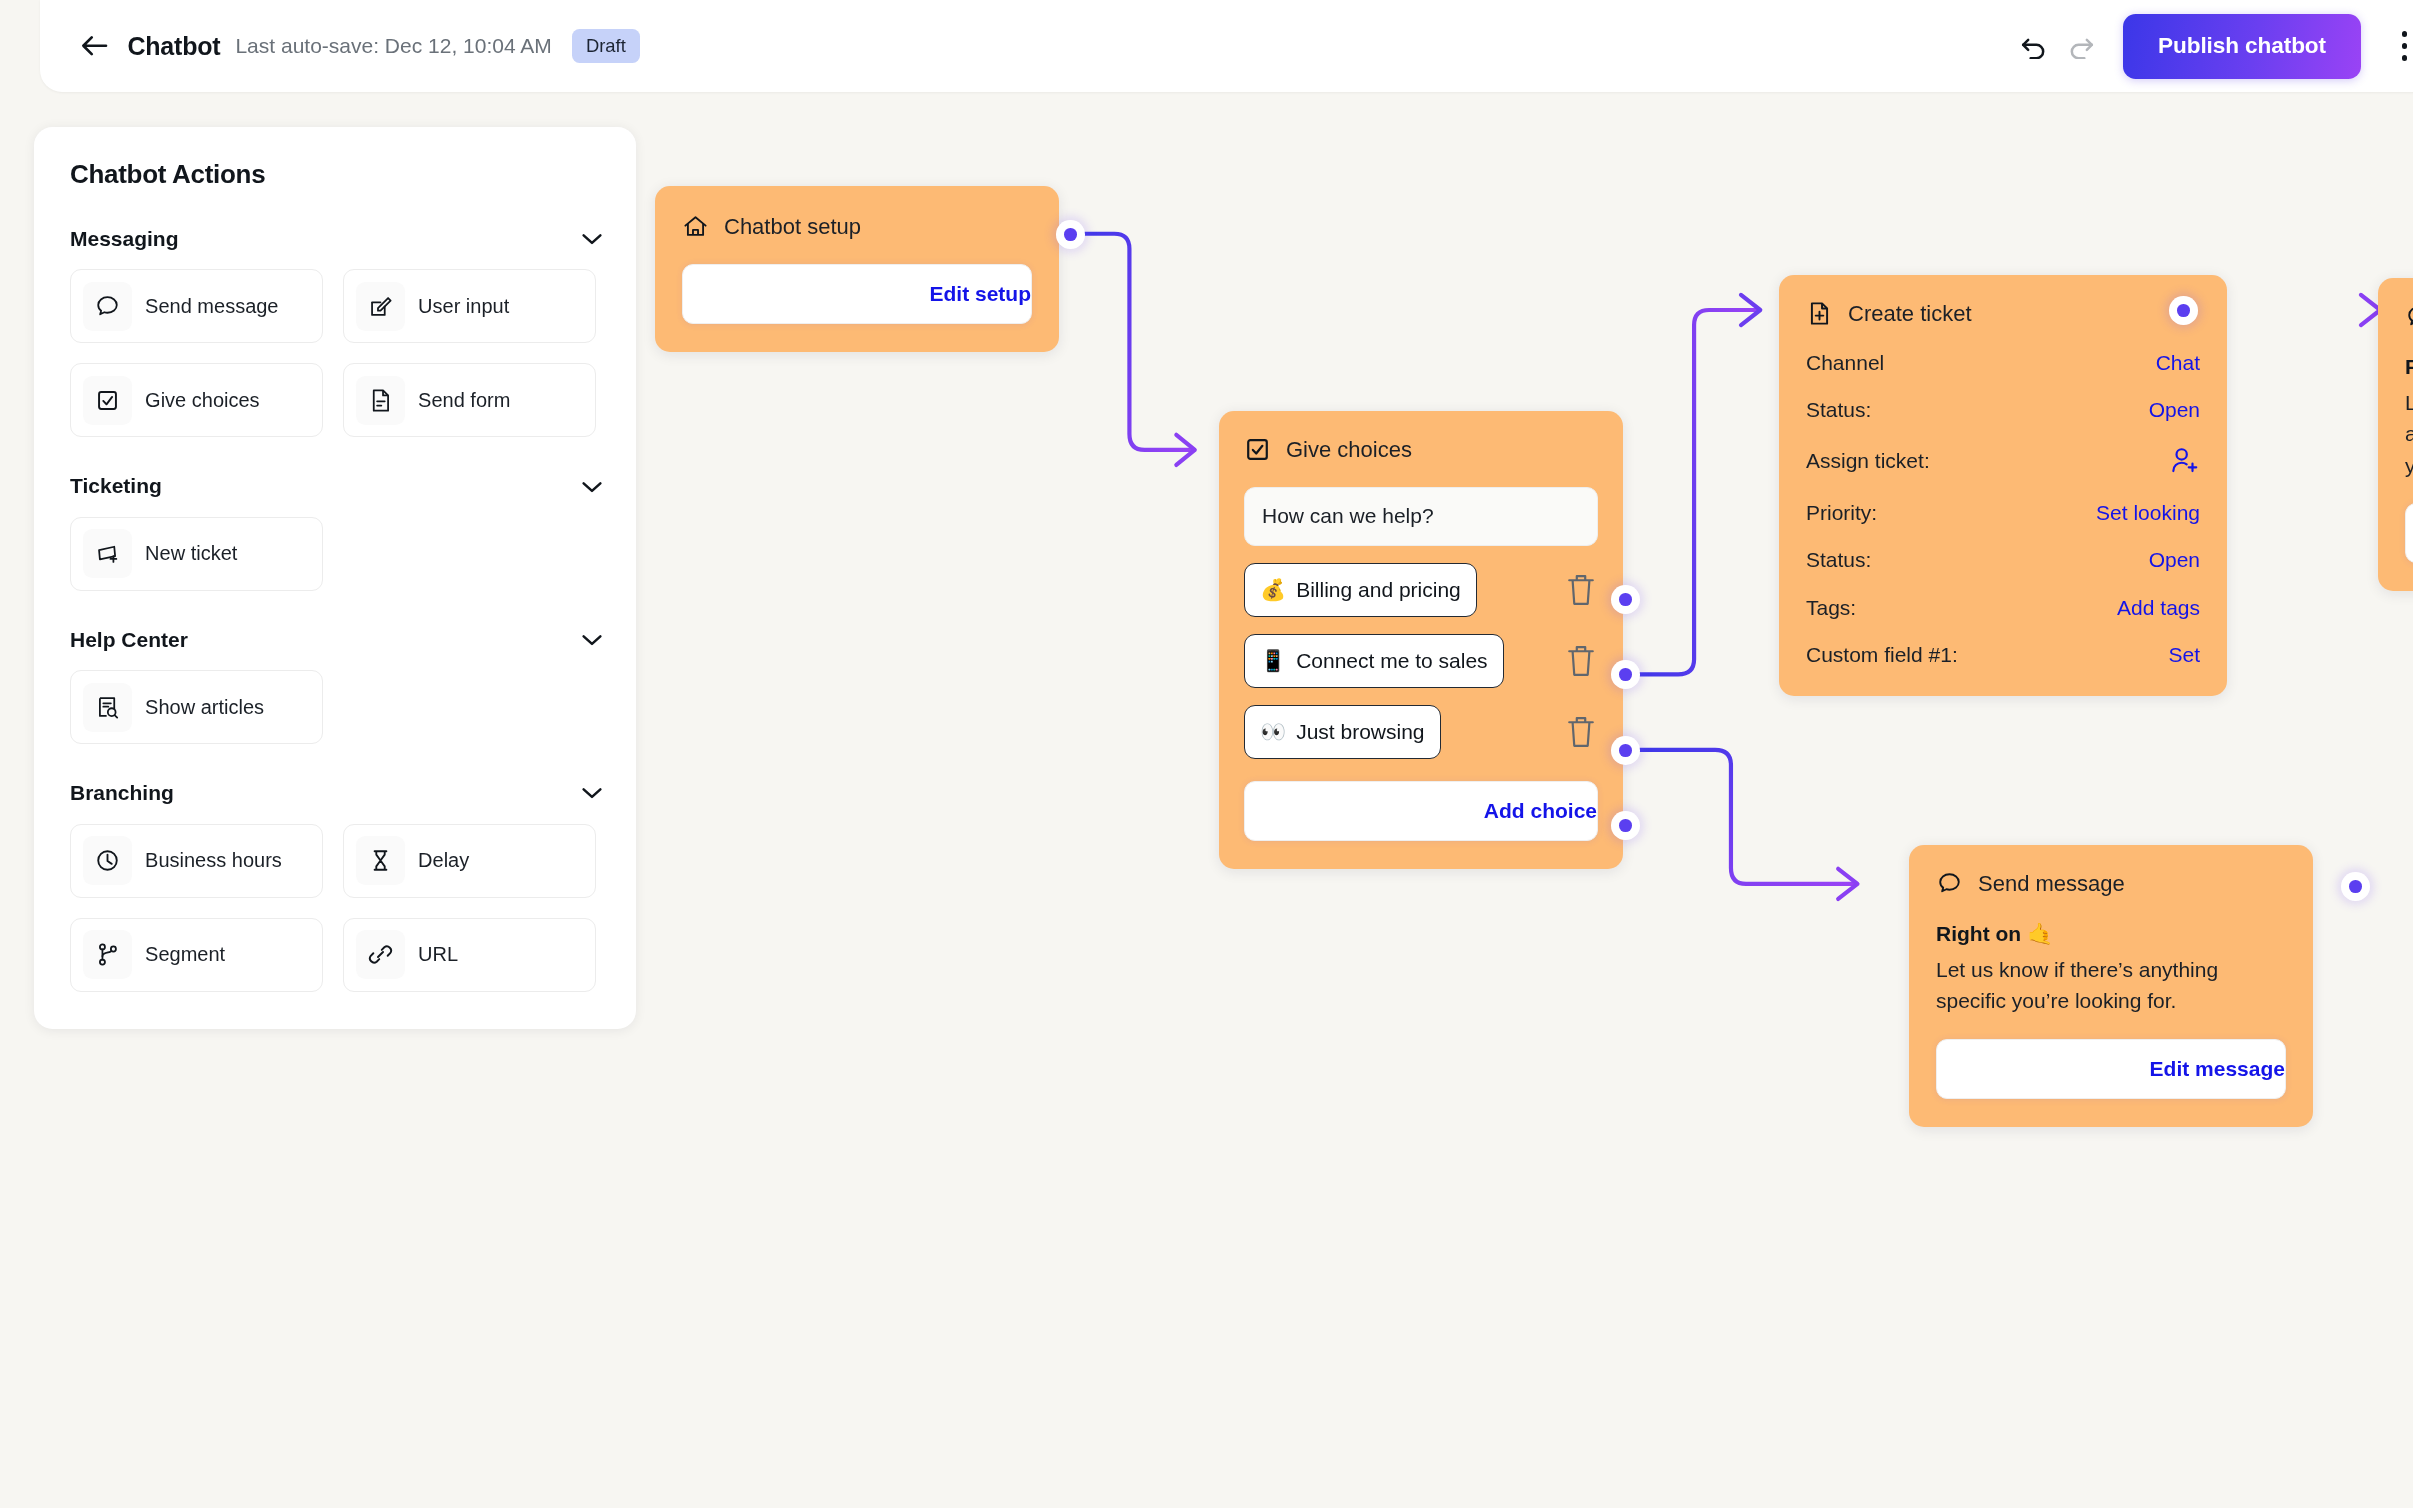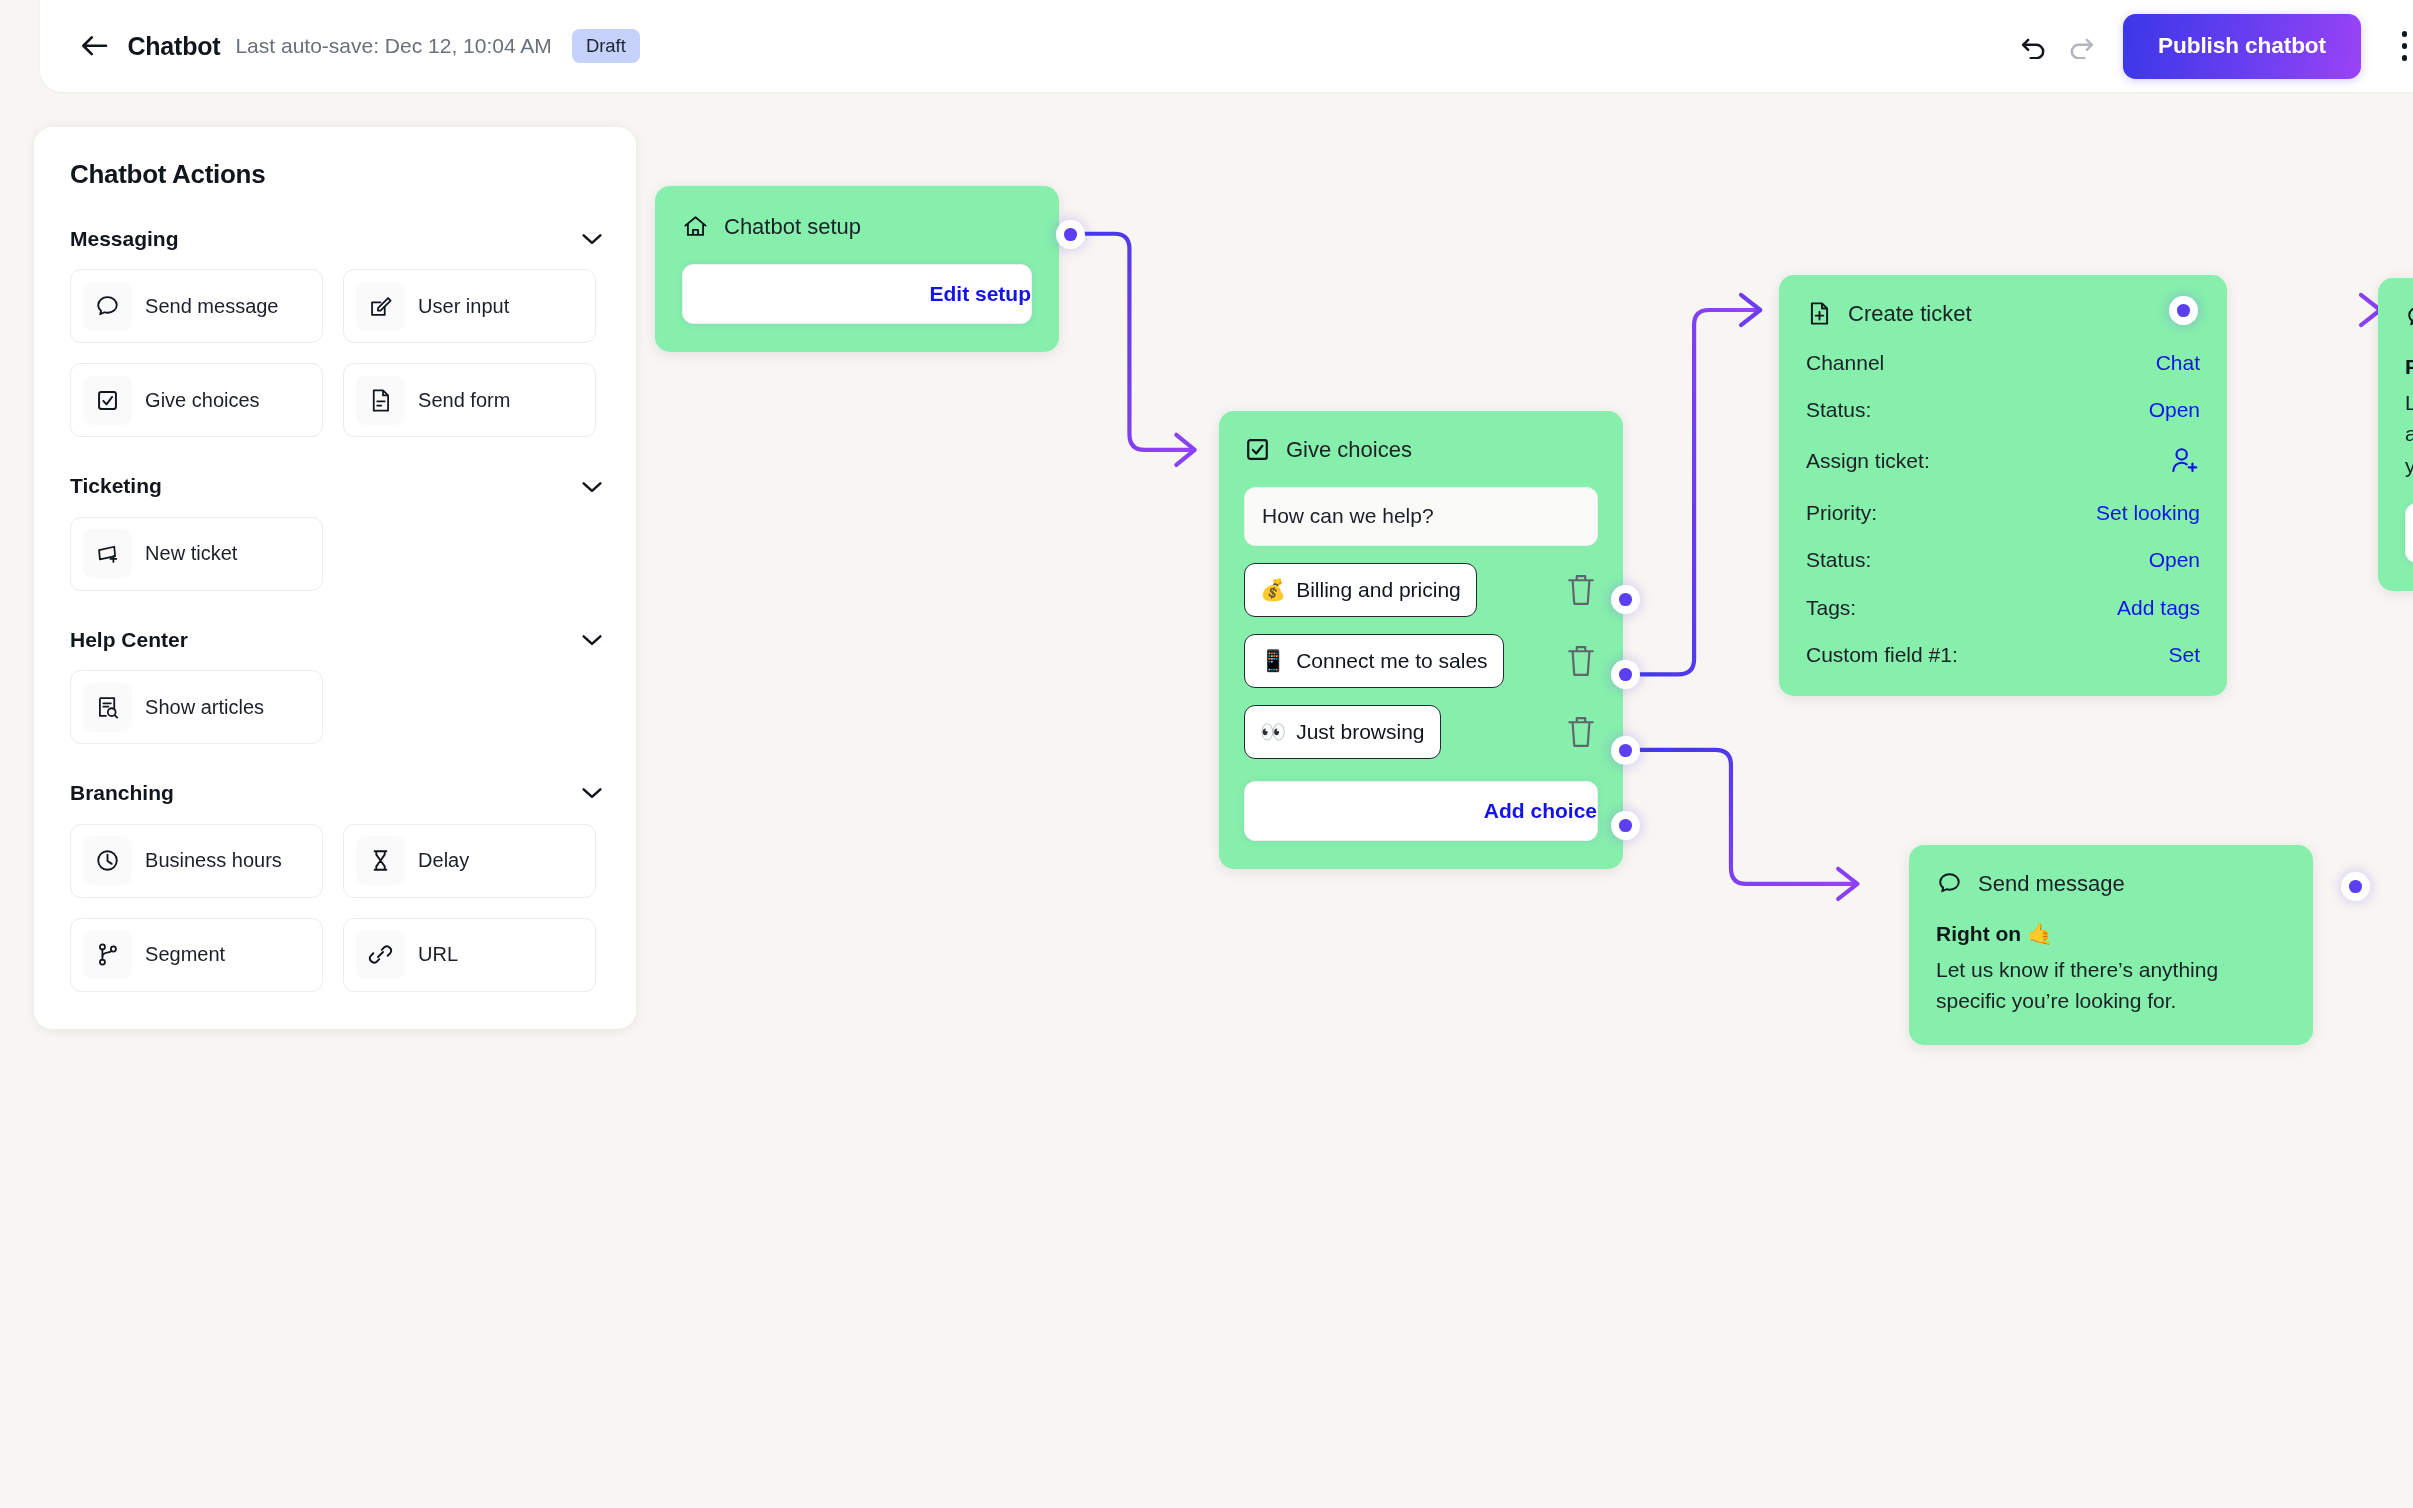--- a/index.html
+++ b/index.html
@@ -82,21 +82,21 @@
     cursor: pointer; background: #fff;
   }
   .tile-ico {
     width: 49px; height: 49px; border-radius: 9.2px; background: #fafafa;
     display: flex; align-items: center; justify-content: center; flex: none;
   }
   .tile-label { font-size: 20px; color: #1b2027; }
 
   
   .node {
-    position: absolute; background: #86efac; border-radius: 15px;
+    position: absolute; background: #fdba74; border-radius: 15px;
     box-shadow: 0 2.5px 13.4px rgba(25,25,50,.09);
     z-index: 15;
   }
   .node-head { display: flex; align-items: center; gap: 15px; }
   .node-title { font-size: 22px; color: #1b2027; }
   .node-cta {
     display: block; width: 100%; text-align: right;
     border: 0.8px solid #efefef; border-radius: 11px;
     color: #1414e8; font-size: 21px; font-weight: 700;
     padding: 17px 0; cursor: pointer; background: #fff;
@@ -487,20 +487,21 @@
 
 <div class="node" id="node-msg">
   <div class="node-head">
     <svg width="27" height="27" viewBox="0 0 32 32">
       <path d="M16 5c6 0 11 4 11 9.2 0 5.1-5 9.2-11 9.2-1.3 0-2.6-.2-3.7-.6l-5 2.4 1.2-4.3C6 19.2 5 17 5 14.2 5 9 10 5 16 5z" stroke="#11161c" stroke-width="2.2" fill="none" stroke-linejoin="round"></path>
     </svg>
     <span class="node-title">Send message</span>
   </div>
   <div class="msg-bold">Right on 🤙</div>
   <div class="msg-body">Let us know if there’s anything specific you’re looking for.</div>
+  <button class="node-cta" style="margin-top:22px">Edit message</button>
 </div>
 <div class="dot" style="left:2341px; top:872px">
     <i></i>
   </div>
 
 <div class="node" id="node-partial">
   <div class="node-head">
     <svg width="27" height="27" viewBox="0 0 32 32">
       <path d="M16 5c6 0 11 4 11 9.2 0 5.1-5 9.2-11 9.2-1.3 0-2.6-.2-3.7-.6l-5 2.4 1.2-4.3C6 19.2 5 17 5 14.2 5 9 10 5 16 5z" stroke="#11161c" stroke-width="2.2" fill="none" stroke-linejoin="round"></path>
     </svg>

